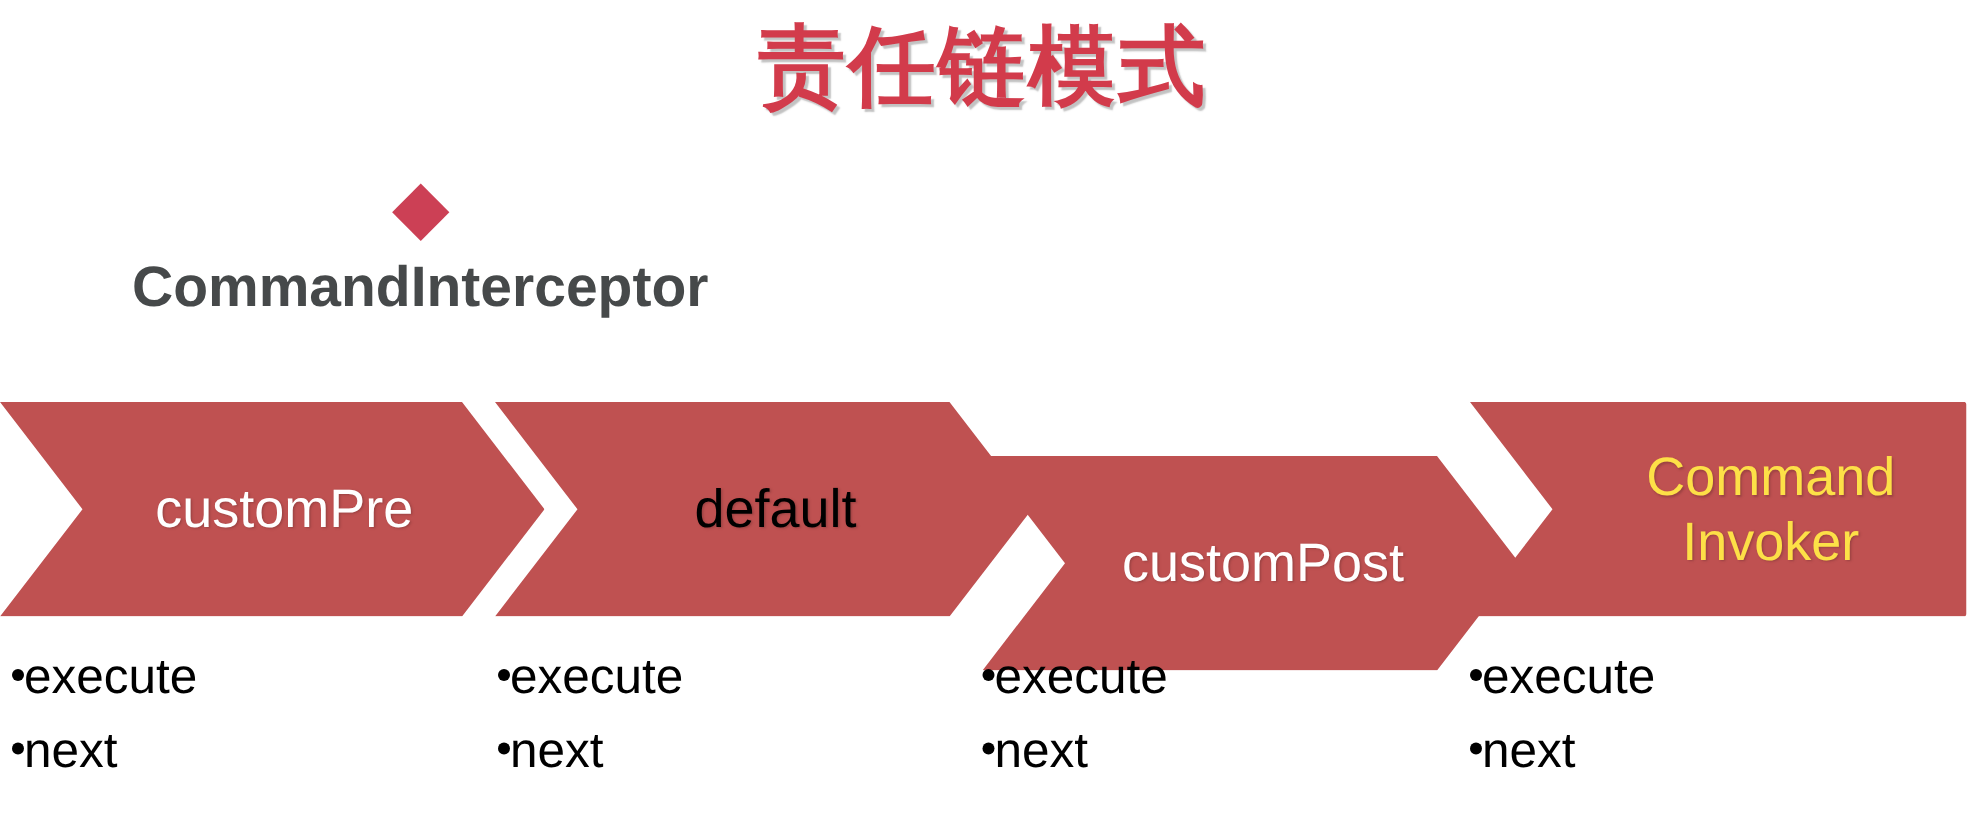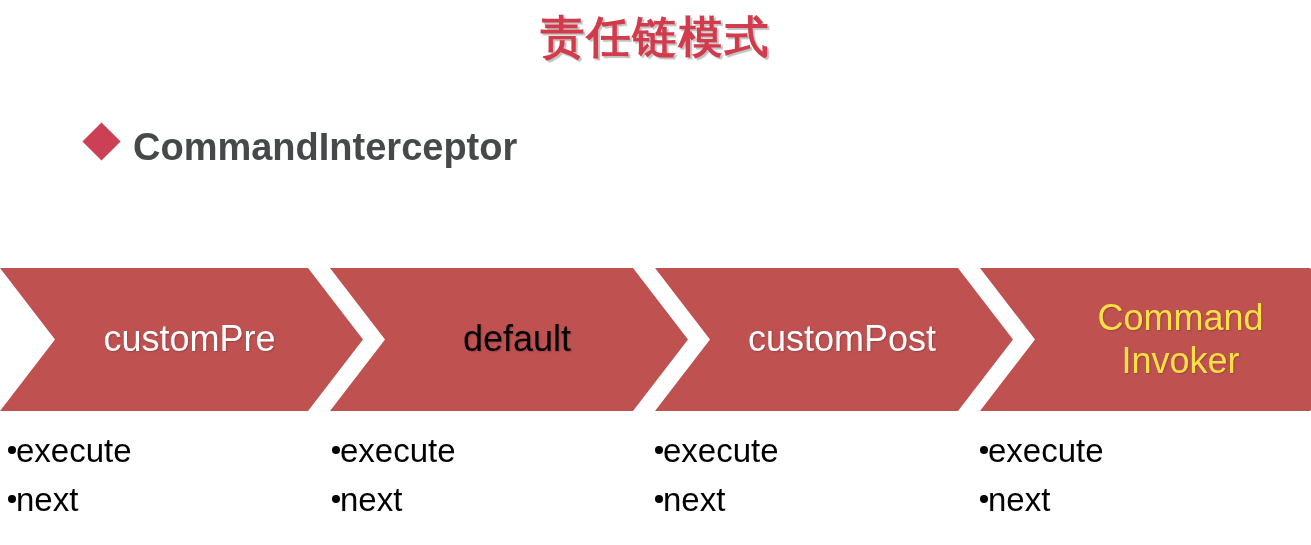--- a/index.html
+++ b/index.html
@@ -18,37 +18,38 @@
     overflow: hidden;
   }
 
   
   .slide-title {
     position: absolute;
     left: 0;
     top: 12px;
     width: 1311px;
     text-align: center;
-    font-size: 44px;
+    font-size: 58px;
     font-weight: bold;
     color: #D23B4B;
     letter-spacing: 2px;
     line-height: 1.15;
     text-shadow: 2px 2px 1px rgba(120,120,120,0.45);
     white-space: nowrap;
   }
 
   
   .heading-row {
     position: absolute;
     left: 88px;
     top: 128px;
     display: flex;
-    align-items: flex-start;
+    align-items: center;
     gap: 18px;
+    flex-direction: column;
   }
   .diamond {
     width: 27px;
     height: 27px;
     background: #CC4055;
     transform: rotate(45deg);
     flex: 0 0 auto;
   }
   .heading-text {
     font-size: 38px;
@@ -124,21 +125,21 @@
     <span class="heading-text">CommandInterceptor</span>
   </div>
 
   <div class="chevron-band" id="chevron-band">
       <div class="chevron" style="left: 0px; width: 363px; background: rgb(191, 81, 81); clip-path: polygon(0% 0%, 84.8485% 0%, 100% 50%, 84.8485% 100%, 0% 100%, 15.1515% 50%);">
         <div class="chevron-label" style="color: rgb(255, 255, 255);">customPre</div>
       </div>
       <div class="chevron" style="left: 330px; width: 358px; background: rgb(191, 81, 81); clip-path: polygon(0% 0%, 84.6369% 0%, 100% 50%, 84.6369% 100%, 0% 100%, 15.3631% 50%);">
         <div class="chevron-label" style="color: #000000;">default</div>
       </div>
-      <div class="chevron" style="left: 655px; width: 358px; background: rgb(191, 81, 81); clip-path: polygon(0% 0%, 84.6369% 0%, 100% 50%, 84.6369% 100%, 0% 100%, 15.3631% 50%);">
+      <div class="chevron" style="left: 655px; width: 358px; background: rgb(191, 81, 81); clip-path: polygon(0% 0%, 84.6369% 0%, 100% 50%, 84.6369% 100%, 0% 100%, 15.3631% 50%); margin-top: 36px;">
         <div class="chevron-label" style="color: rgb(255, 255, 255);">customPost</div>
       </div>
       <div class="chevron" style="left: 980px; width: 385px; background: rgb(191, 81, 81); clip-path: polygon(0% 0%, 85.7143% 0%, 100% 50%, 85.7143% 100%, 0% 100%, 14.2857% 50%);">
         <div class="chevron-label" style="color: #fde047;">Command
 Invoker</div>
       </div>
     </div>
 
   <div id="bullet-cols">
       <div class="bullet-col" style="left: 8px;">

